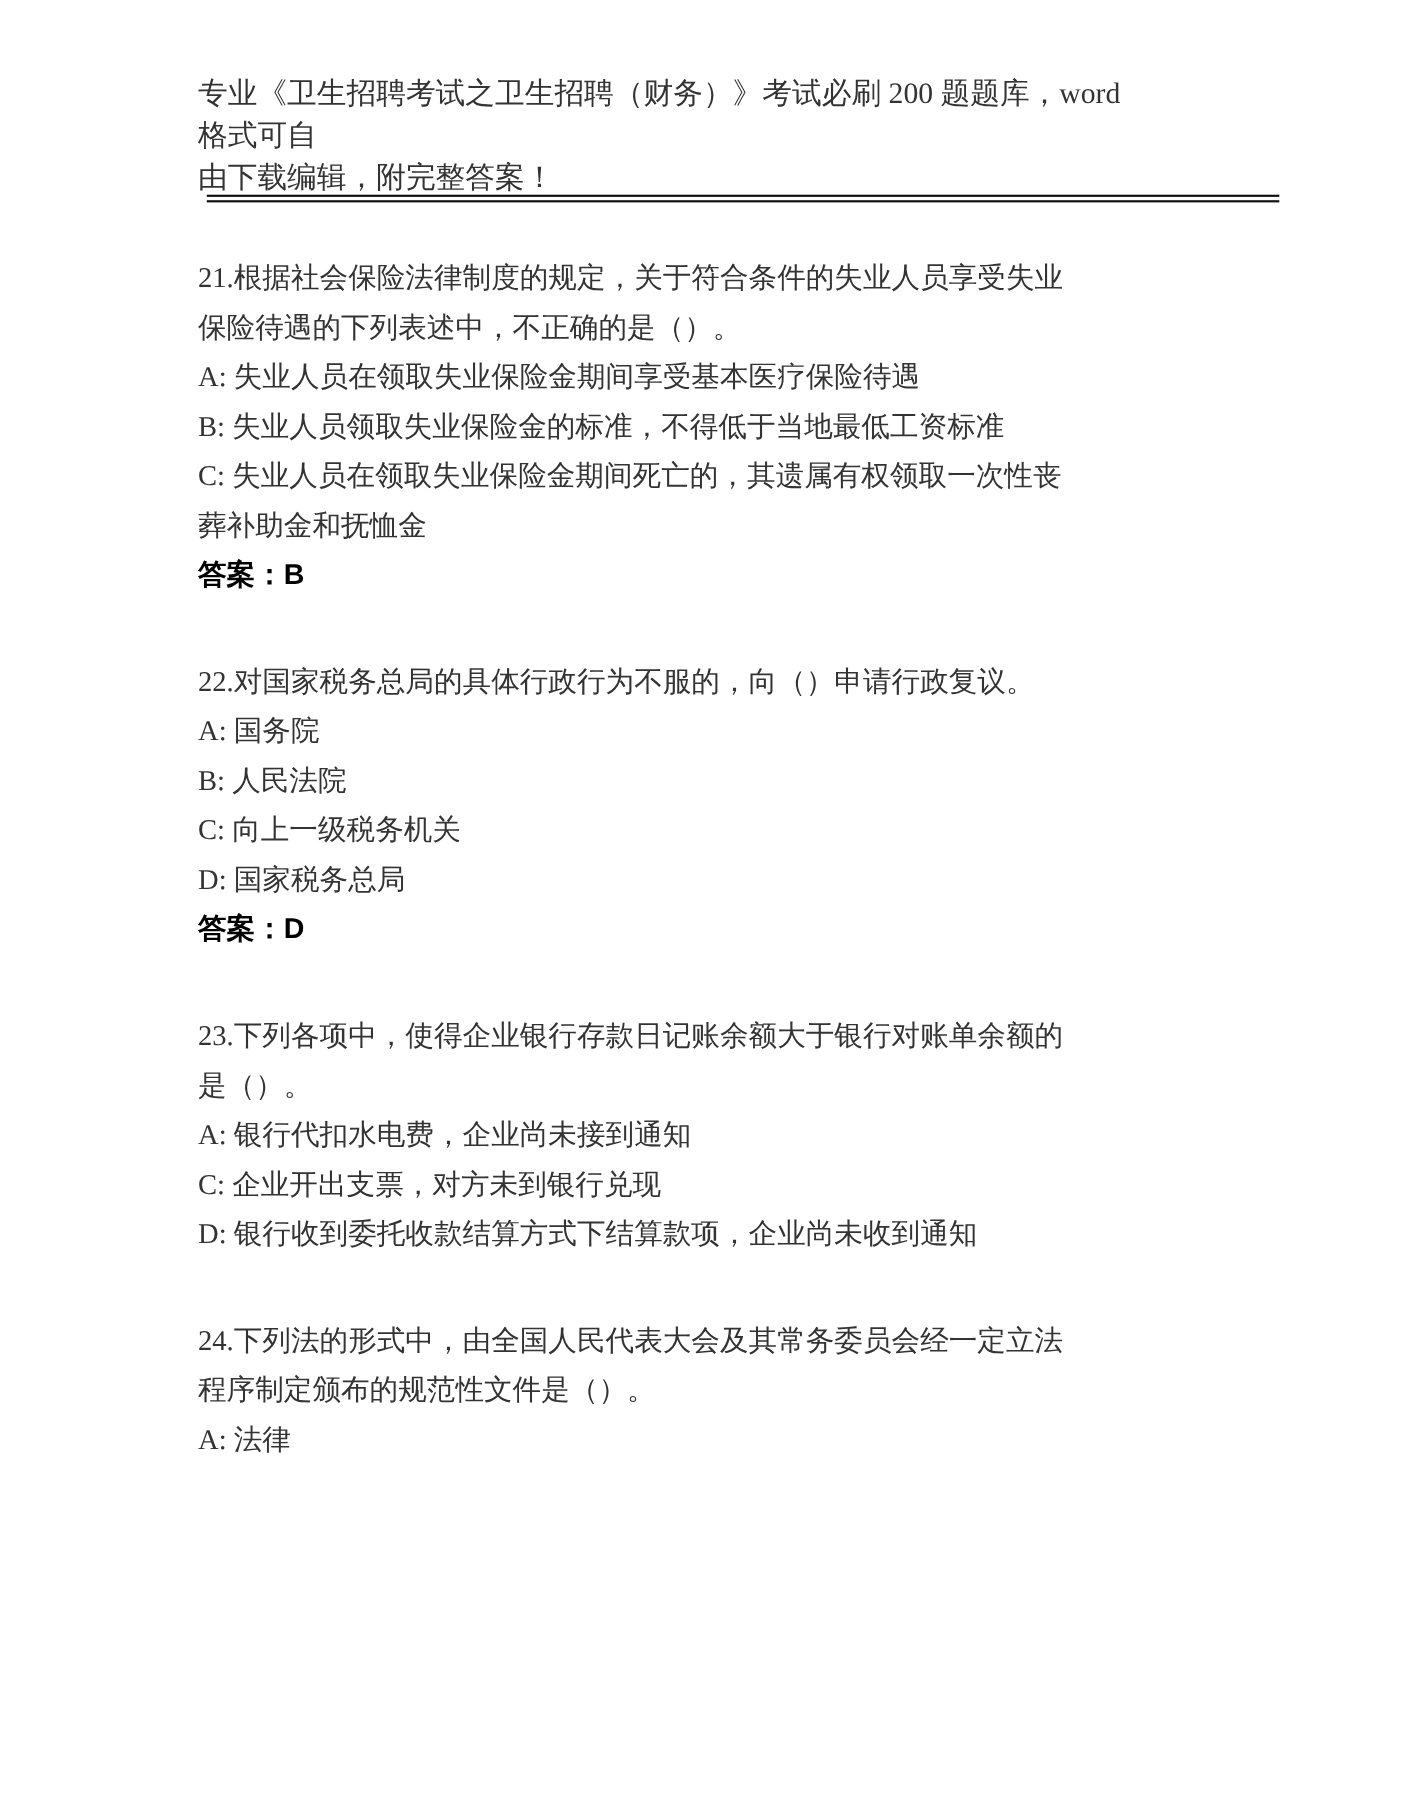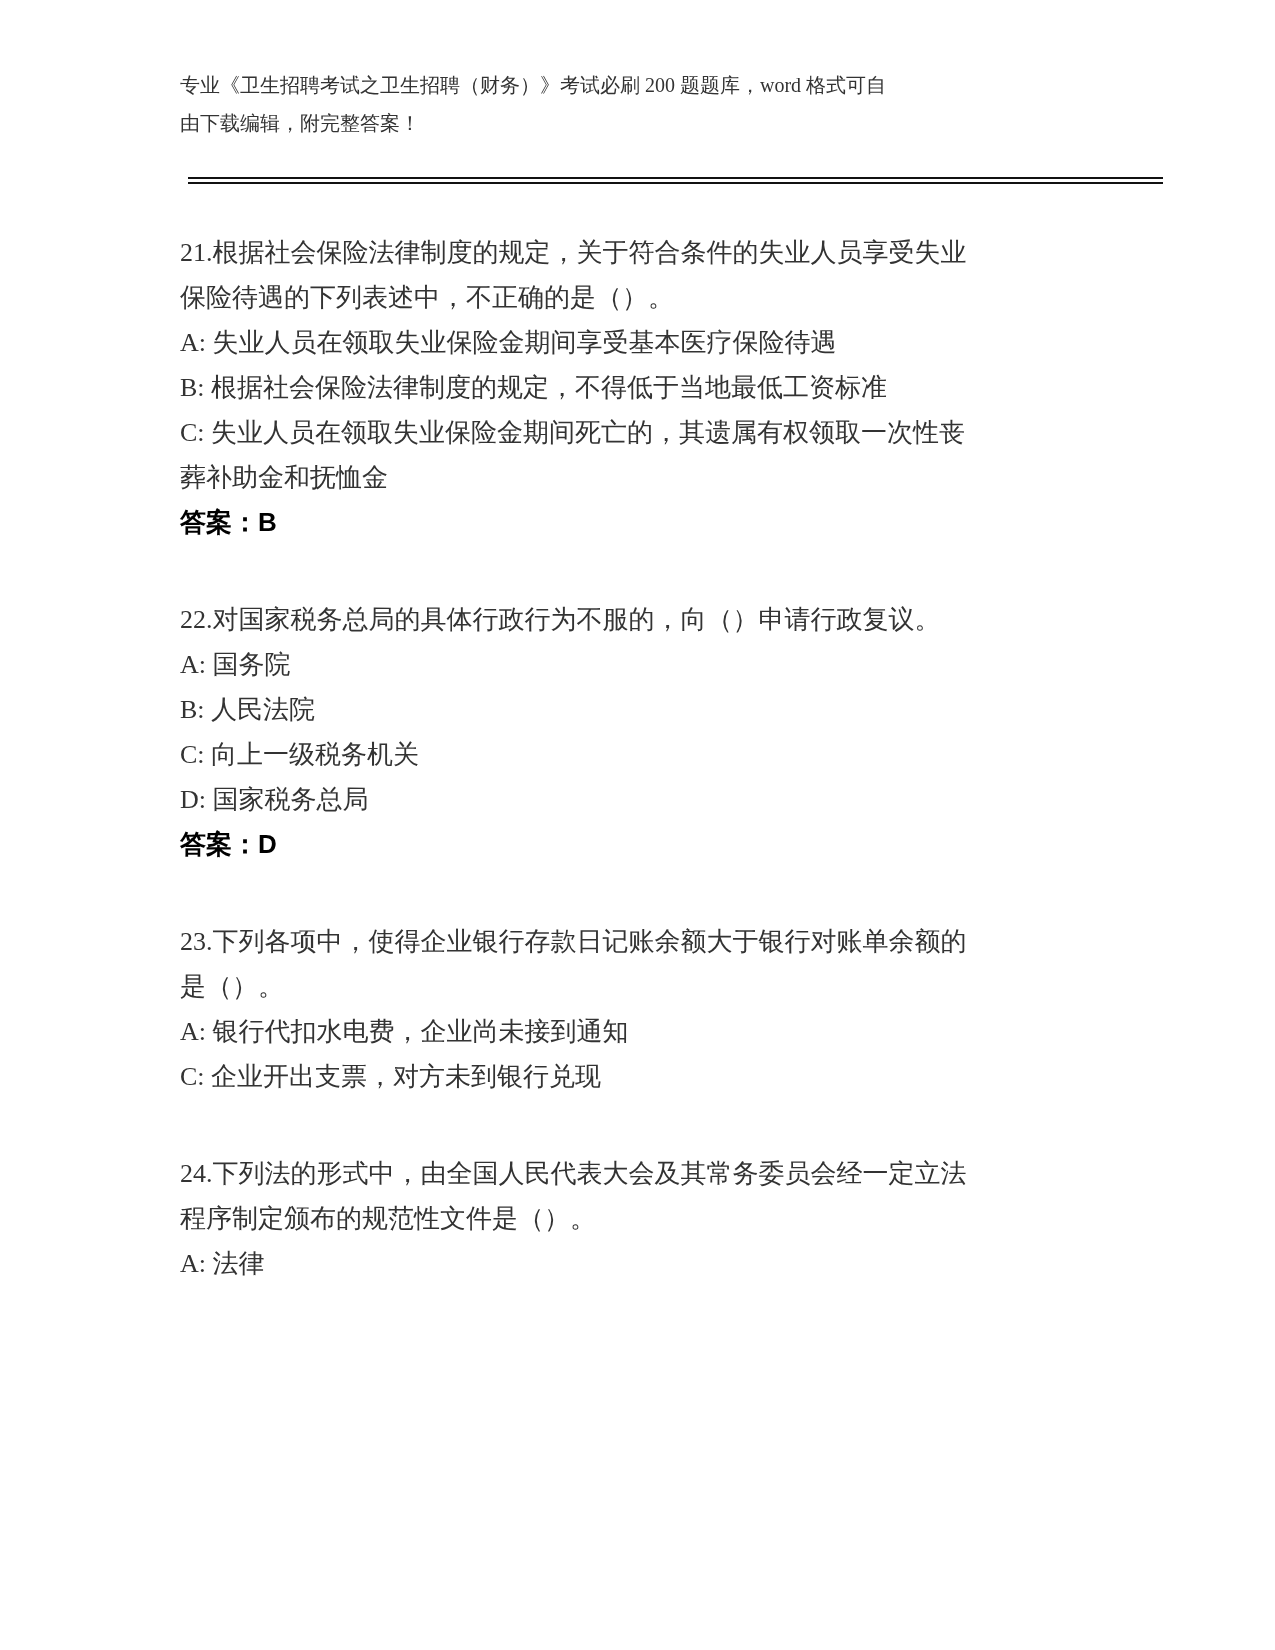--- a/index.html
+++ b/index.html
@@ -15,21 +15,21 @@
     width: 1275px;
     height: 1650px;
     background: #ffffff;
     color: #333333;
   }
   .header-text {
     position: absolute;
     left: 180px;
     top: 66px;
     width: 870px;
-    font-size: 20px;
+    font-size: 27px;
     line-height: 38px;
     white-space: pre-line;
     color: #333333;
   }
   .header-rule {
     position: absolute;
     left: 188px;
     top: 177px;
     width: 975px;
     height: 7px;
@@ -61,40 +61,41 @@
 由下载编辑，附完整答案！</div>
 
   <div class="header-rule"></div>
 
   <div class="doc-body">
 
     <section class="question">
       <div class="stem">21.根据社会保险法律制度的规定，关于符合条件的失业人员享受失业
 保险待遇的下列表述中，不正确的是（）。</div>
       <div class="option">A: 失业人员在领取失业保险金期间享受基本医疗保险待遇</div>
-      <div class="option">B: 根据社会保险法律制度的规定，不得低于当地最低工资标准</div>
+      <div class="option">B: 失业人员领取失业保险金的标准，不得低于当地最低工资标准</div>
       <div class="option">C: 失业人员在领取失业保险金期间死亡的，其遗属有权领取一次性丧
 葬补助金和抚恤金</div>
       <div class="answer">答案：B</div>
     </section>
 
     <section class="question">
       <div class="stem">22.对国家税务总局的具体行政行为不服的，向（）申请行政复议。</div>
       <div class="option">A: 国务院</div>
       <div class="option">B: 人民法院</div>
       <div class="option">C: 向上一级税务机关</div>
       <div class="option">D: 国家税务总局</div>
       <div class="answer">答案：D</div>
     </section>
 
     <section class="question">
       <div class="stem">23.下列各项中，使得企业银行存款日记账余额大于银行对账单余额的
 是（）。</div>
       <div class="option">A: 银行代扣水电费，企业尚未接到通知</div>
       <div class="option">C: 企业开出支票，对方未到银行兑现</div>
+      <div class="option">D: 银行收到委托收款结算方式下结算款项，企业尚未收到通知</div>
     </section>
 
     <section class="question">
       <div class="stem">24.下列法的形式中，由全国人民代表大会及其常务委员会经一定立法
 程序制定颁布的规范性文件是（）。</div>
       <div class="option">A: 法律</div>
     </section>
 
   </div>
 </div>

